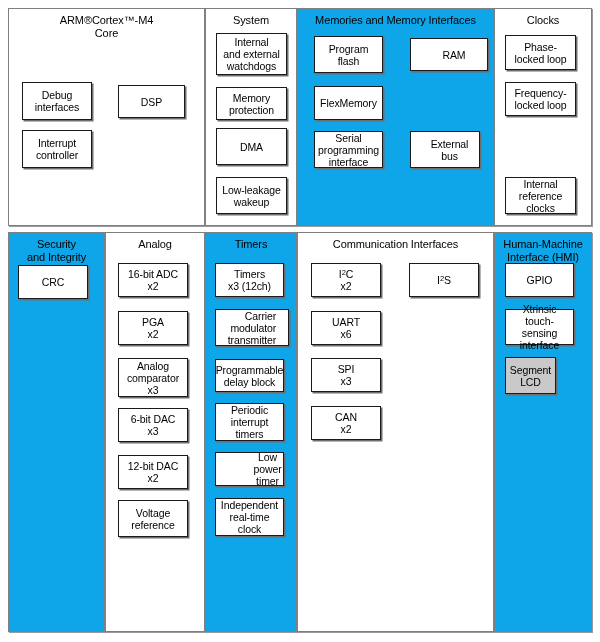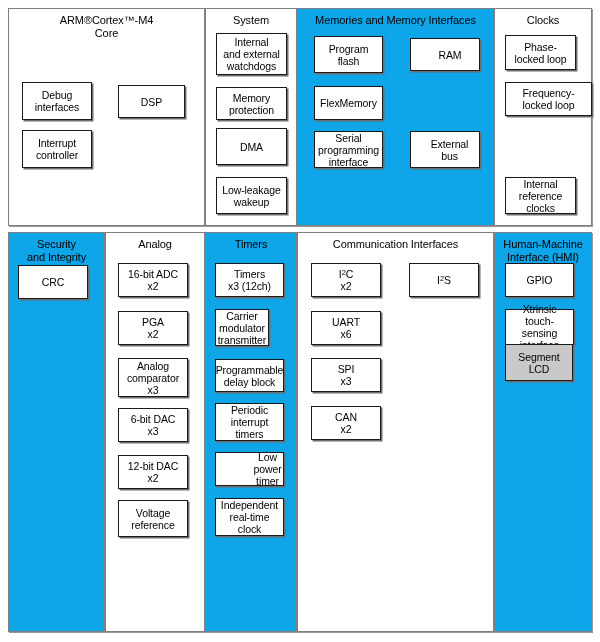--- a/index.html
+++ b/index.html
@@ -87,33 +87,33 @@
     <div class="block" style="left: 216px; top: 87px; width: 71px; height: 33px;">Memory
 protection</div>
     <div class="block" style="left: 216px; top: 128px; width: 71px; height: 37px;">DMA</div>
     <div class="block" style="left: 216px; top: 177px; width: 71px; height: 37px;">Low-leakage
 wakeup</div>
     <div class="column shaded" style="left: 297px; top: 8px; width: 197px; height: 218px;">
       <div class="col-title">Memories and Memory Interfaces</div>
     </div>
     <div class="block" style="left: 314px; top: 36px; width: 69px; height: 37px;">Program
 flash</div>
-    <div class="block" style="left: 410px; top: 38px; width: 70px; height: 33px; padding-left: 12px;">RAM</div>
+    <div class="block" style="left: 410px; top: 38px; width: 78px; height: 33px; padding-left: 12px;">RAM</div>
     <div class="block" style="left: 314px; top: 86px; width: 69px; height: 34px;">FlexMemory</div>
     <div class="block" style="left: 314px; top: 131px; width: 69px; height: 37px;">Serial
 programming
 interface</div>
     <div class="block" style="left: 410px; top: 131px; width: 70px; height: 37px; padding-left: 11px;">External
 bus</div>
     <div class="column" style="left: 494px; top: 8px; width: 98px; height: 218px;">
       <div class="col-title">Clocks</div>
     </div>
     <div class="block" style="left: 505px; top: 35px; width: 71px; height: 35px;">Phase-
 locked loop</div>
-    <div class="block" style="left: 505px; top: 82px; width: 87px; height: 34px;">Frequency-
+    <div class="block" style="left: 505px; top: 82px; width: 71px; height: 34px;">Frequency-
 locked loop</div>
     <div class="block" style="left: 505px; top: 177px; width: 71px; height: 37px;">Internal
 reference
 clocks</div>
     <div class="column shaded" style="left: 8px; top: 232px; width: 97px; height: 400px;">
       <div class="col-title">Security
 and Integrity</div>
     </div>
     <div class="block" style="left: 18px; top: 265px; width: 70px; height: 34px;">CRC</div>
     <div class="column" style="left: 105px; top: 232px; width: 100px; height: 400px;">
@@ -130,21 +130,21 @@
 x3</div>
     <div class="block" style="left: 118px; top: 455px; width: 70px; height: 34px;">12-bit DAC
 x2</div>
     <div class="block" style="left: 118px; top: 500px; width: 70px; height: 37px;">Voltage
 reference</div>
     <div class="column shaded" style="left: 205px; top: 232px; width: 92px; height: 400px;">
       <div class="col-title">Timers</div>
     </div>
     <div class="block" style="left: 215px; top: 263px; width: 69px; height: 34px;">Timers
 x3 (12ch)</div>
-    <div class="block" style="left: 215px; top: 309px; width: 54px; height: 37px;">Carrier
+    <div class="block" style="left: 215px; top: 309px; width: 74px; height: 37px; text-align: right;">Carrier
 modulator
 transmitter</div>
     <div class="block" style="left: 215px; top: 359px; width: 69px; height: 33px;">Programmable
 delay block</div>
     <div class="block" style="left: 215px; top: 403px; width: 69px; height: 38px;">Periodic
 interrupt
 timers</div>
     <div class="block" style="left: 215px; top: 452px; width: 69px; height: 34px; padding-left: 38px;">Low power
 timer</div>
     <div class="block" style="left: 215px; top: 498px; width: 69px; height: 38px;">Independent
@@ -162,15 +162,15 @@
     <div class="block" style="left: 311px; top: 406px; width: 70px; height: 34px;">CAN
 x2</div>
     <div class="column shaded" style="left: 494px; top: 232px; width: 98px; height: 400px;">
       <div class="col-title">Human-Machine
 Interface (HMI)</div>
     </div>
     <div class="block" style="left: 505px; top: 263px; width: 69px; height: 34px;">GPIO</div>
     <div class="block" style="left: 505px; top: 309px; width: 69px; height: 36px;">Xtrinsic
 touch-sensing
 interface</div>
-    <div class="block fill-gray" style="left: 505px; top: 344px; width: 68px; height: 37px;">Segment
+    <div class="block fill-gray" style="left: 505px; top: 357px; width: 51px; height: 37px;">Segment
 LCD</div>
   </div>
 
 </body></html>

